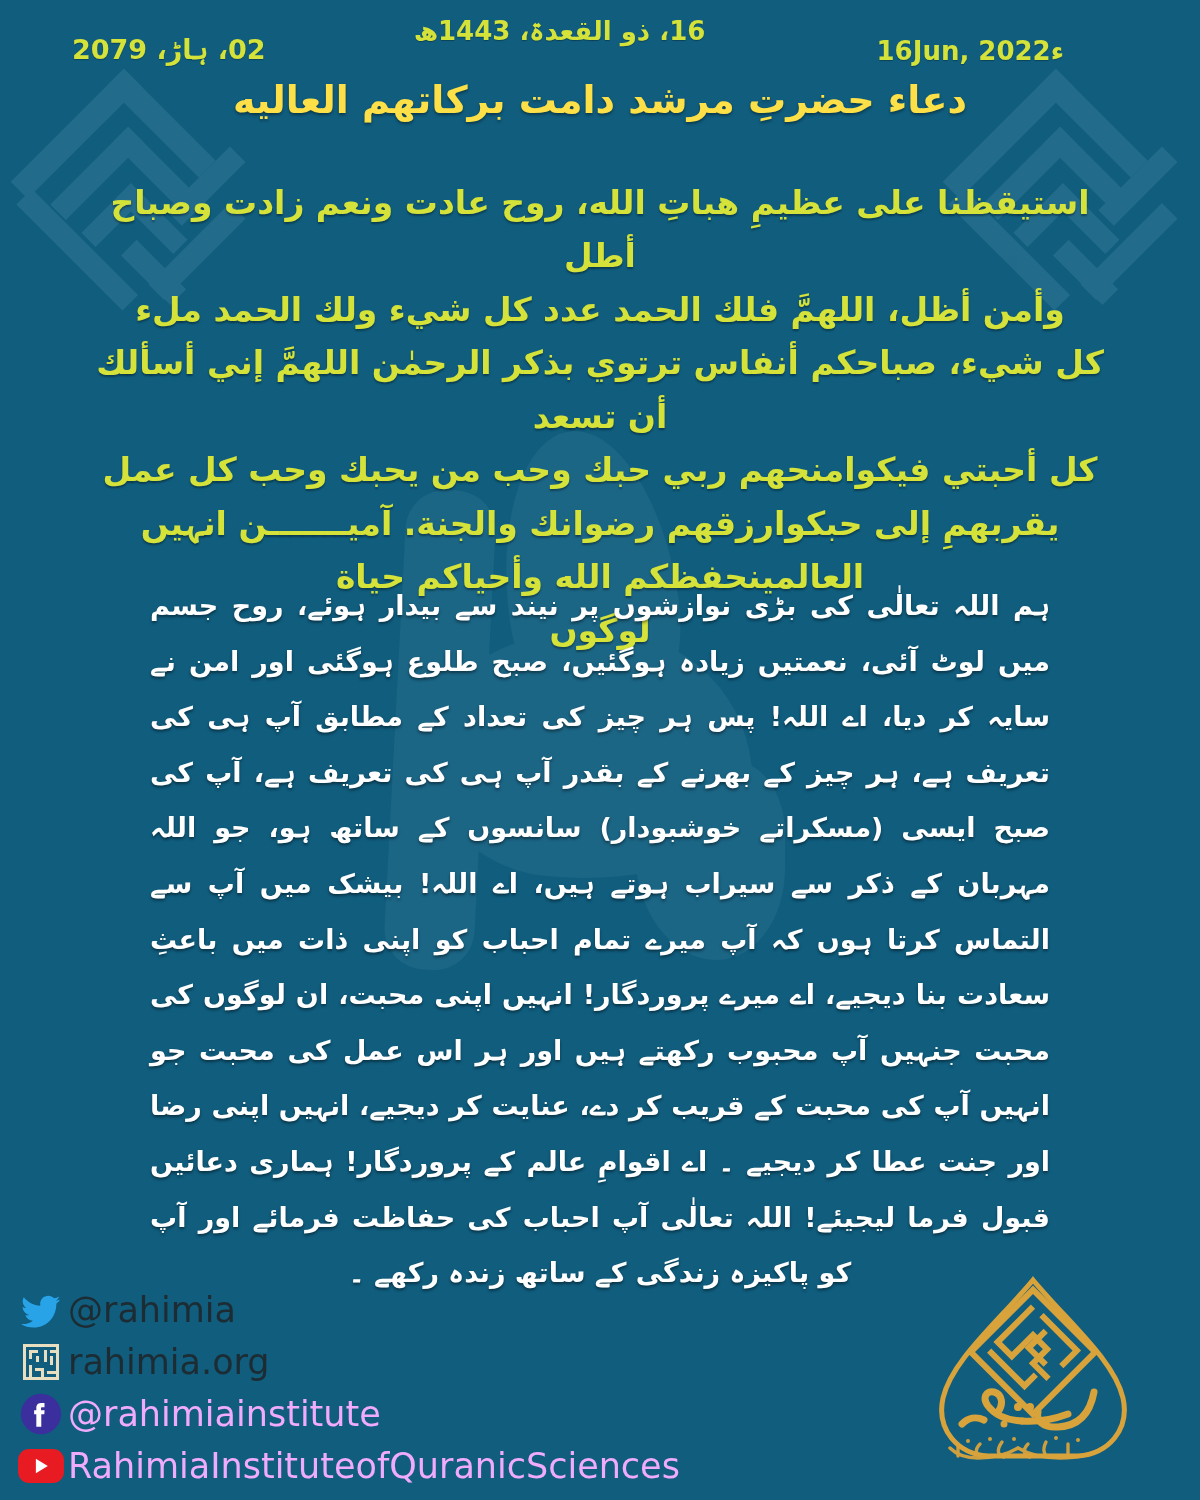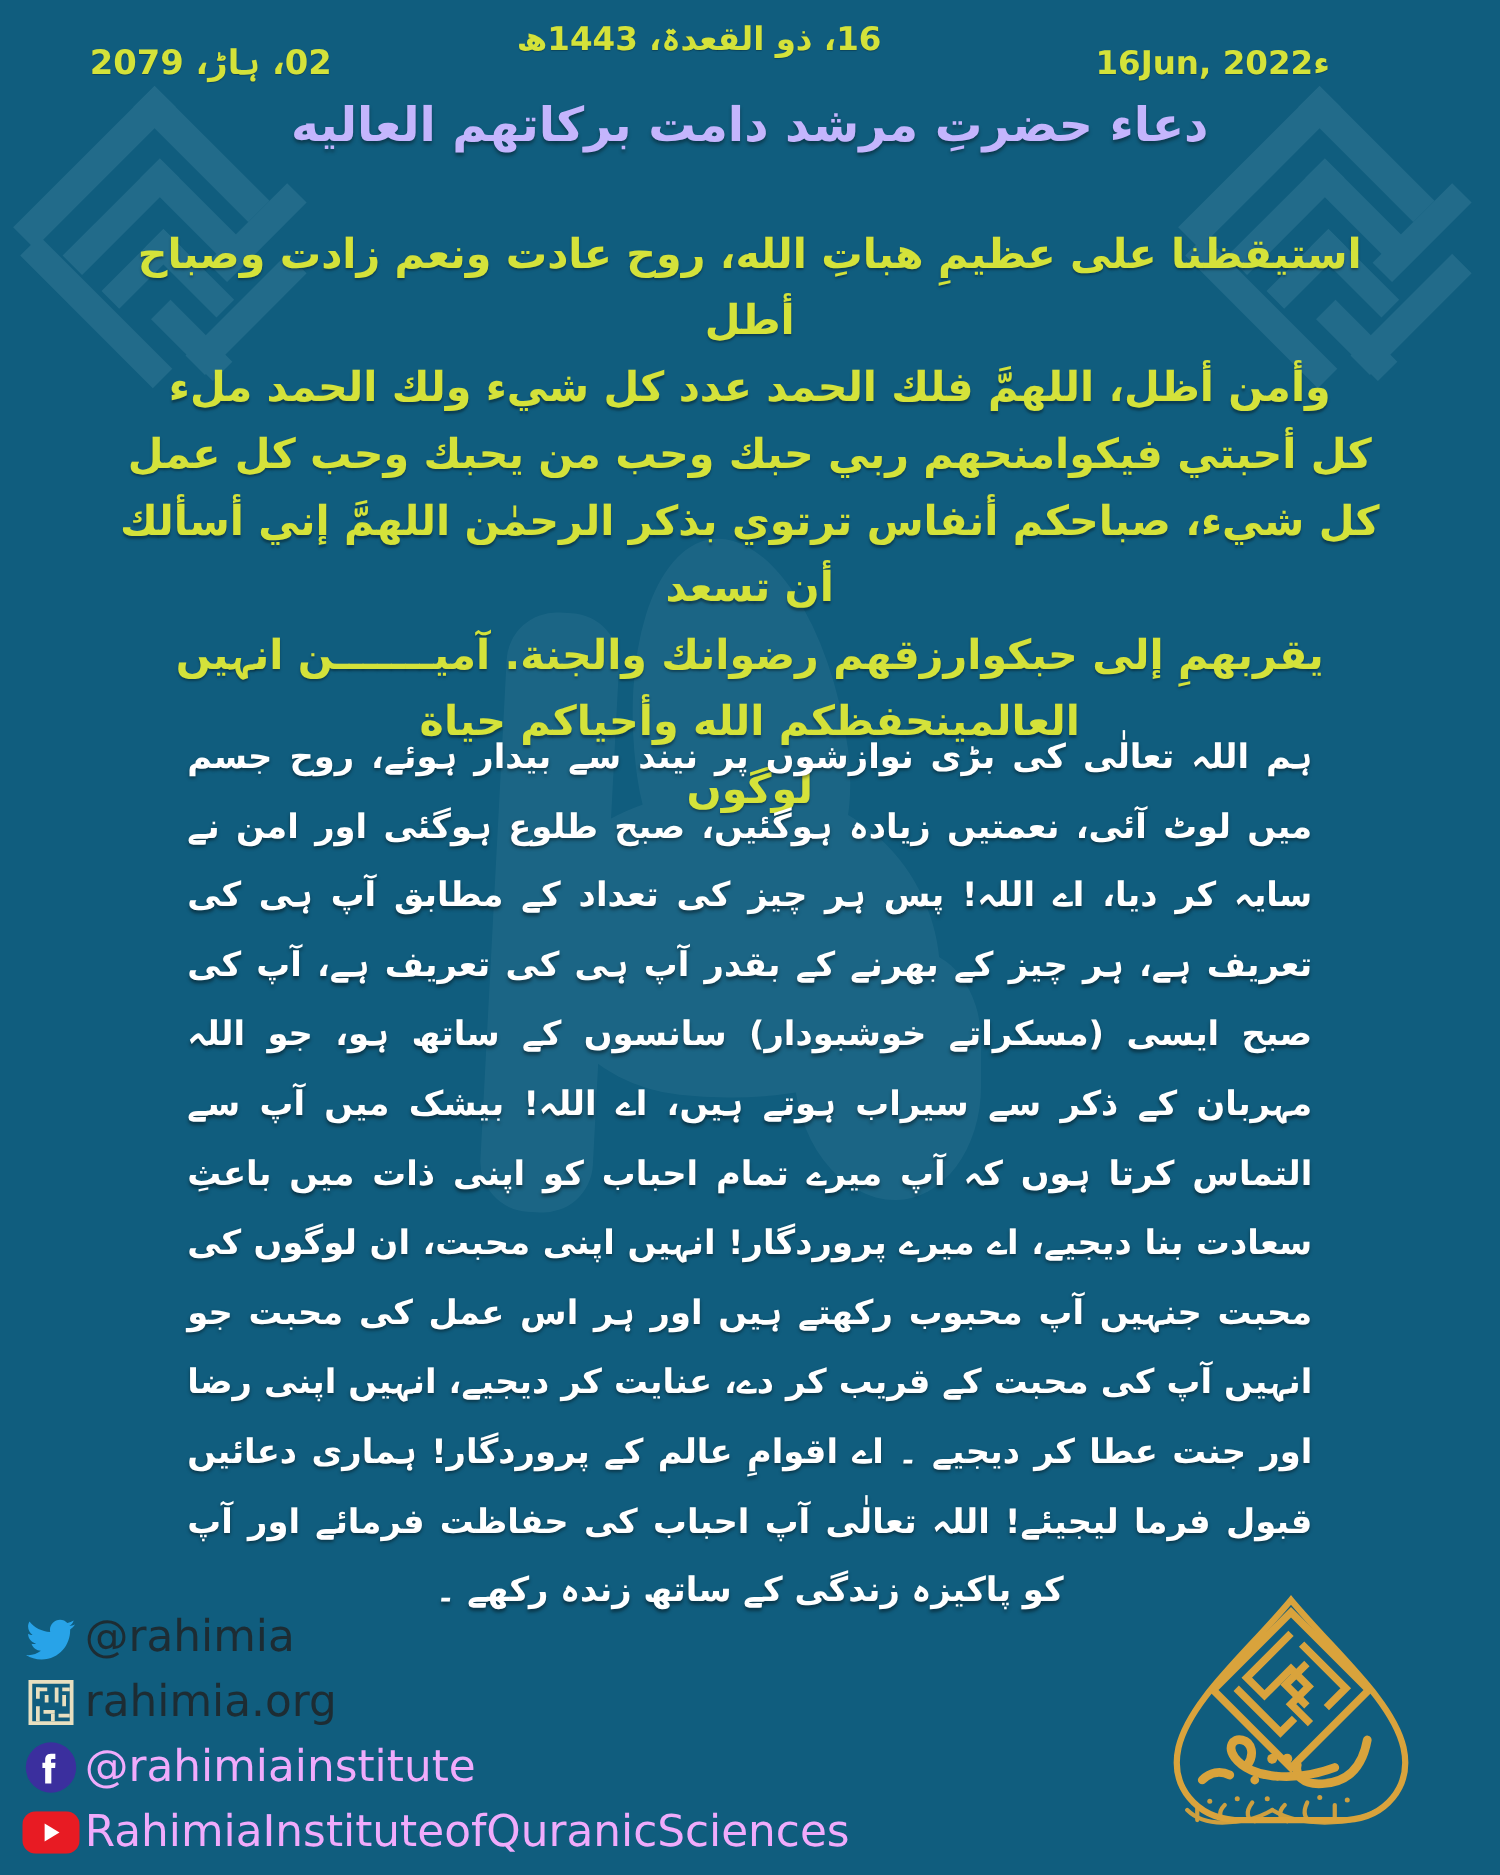--- a/index.html
+++ b/index.html
@@ -65,21 +65,21 @@
   }
   .date-left   { left:72px;  top:34px;  font-size:27px; }
   .date-center { left:0; right:0; top:16px; text-align:center; font-size:26px; }
   .date-right  { right:55px; top:36px;  font-size:26px; direction:ltr;margin-left:20px; }
 
   
   .title {
     position:absolute;
     left:0; right:0; top:78px;
     text-align:center;
-    color:#c4b5fd;
+    color:#fde047;
     font-size:38px;
     font-weight:bold;
     letter-spacing:0.5px;
     direction:rtl;
     text-shadow:0 2px 3px rgba(0,0,0,0.38);
     font-family:"DejaVu Sans","Liberation Sans",sans-serif;
   }
 
   
   .arabic-block {
@@ -199,22 +199,22 @@
     <div class="date date-left">02، ہاڑ، 2079</div>
     <div class="date date-center">16، ذو القعدۃ، 1443ھ</div>
     <div class="date date-right">16Jun, 2022ء</div>
   </div>
 
   <h1 class="title">دعاء حضرتِ مرشد دامت برکاتهم العالیه</h1>
 
   <div class="arabic-block">
     <div>استیقظنا علی عظیمِ هباتِ الله، روح عادت ونعم زادت وصباح أطل</div>
     <div>وأمن أظل، اللهمَّ فلك الحمد عدد كل شيء ولك الحمد ملء</div>
+    <div>كل شيء، صباحكم أنفاس ترتوي بذكر الرحمٰن اللهمَّ إني أسألك أن تسعد</div>
     <div>كل أحبتي فيكوامنحهم ربي حبك وحب من یحبك وحب كل عمل</div>
-    <div>كل شيء، صباحكم أنفاس ترتوي بذكر الرحمٰن اللهمَّ إني أسألك أن تسعد</div>
     <div>یقربهمِ إلی حبكوارزقهم رضوانك والجنة. آمیـــــــن انہیں العالمینحفظكم الله وأحیاكم حیاة</div>
     <div>لوگوں</div>
   </div>
 
   <p class="urdu-block">ہم اللہ تعالٰی کی بڑی نوازشوں پر نیند سے بیدار ہوئے، روح جسم میں لوٹ آئی، نعمتیں زیادہ ہوگئیں، صبح طلوع ہوگئی اور امن نے سایہ کر دیا، اے اللہ! پس ہر چیز کی تعداد کے مطابق آپ ہی کی تعریف ہے، ہر چیز کے بھرنے کے بقدر آپ ہی کی تعریف ہے، آپ کی صبح ایسی (مسکراتے خوشبودار) سانسوں کے ساتھ ہو، جو اللہ مہربان کے ذکر سے سیراب ہوتے ہیں، اے اللہ! بیشک میں آپ سے التماس کرتا ہوں کہ آپ میرے تمام احباب کو اپنی ذات میں باعثِ سعادت بنا دیجیے، اے میرے پروردگار! انہیں اپنی محبت، ان لوگوں کی محبت جنہیں آپ محبوب رکھتے ہیں اور ہر اس عمل کی محبت جو انہیں آپ کی محبت کے قریب کر دے، عنایت کر دیجیے، انہیں اپنی رضا اور جنت عطا کر دیجیے ۔ اے اقوامِ عالم کے پروردگار! ہماری دعائیں قبول فرما لیجیئے! اللہ تعالٰی آپ احباب کی حفاظت فرمائے اور آپ کو پاکیزہ زندگی کے ساتھ زندہ رکھے ۔</p>
 
   <div class="socials">
 
     <div class="social-row tw">
       <span class="ico">

